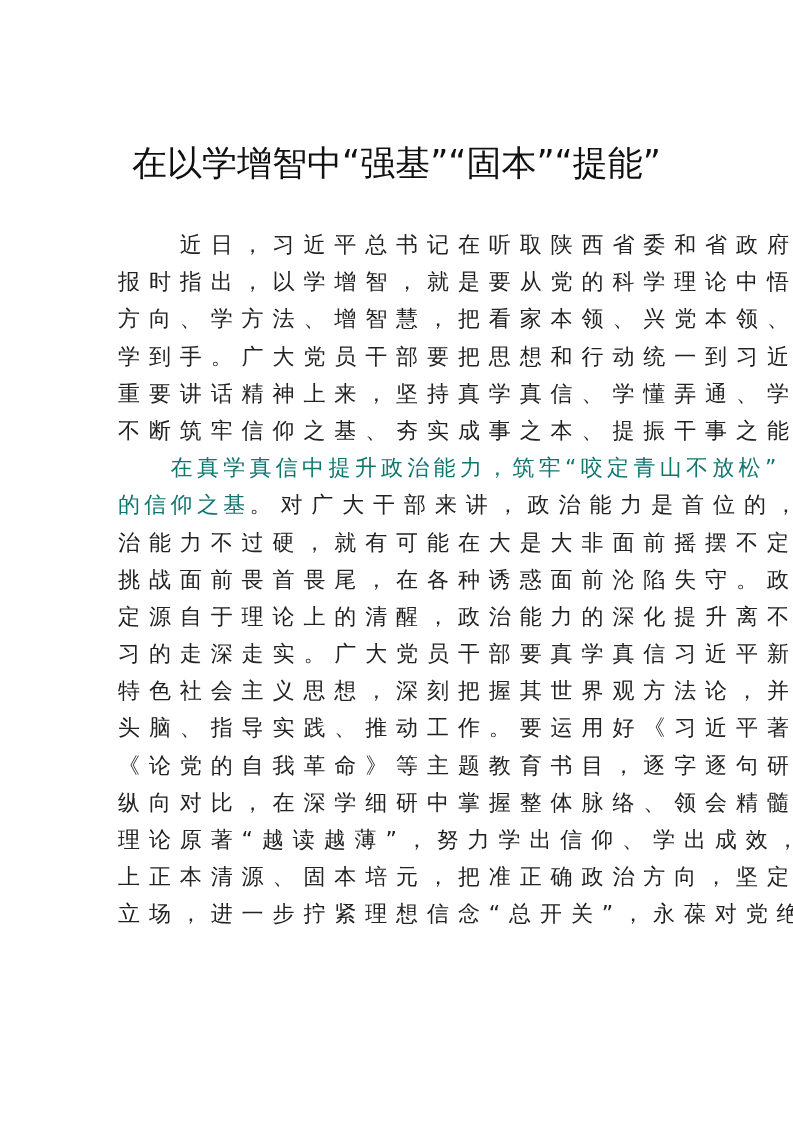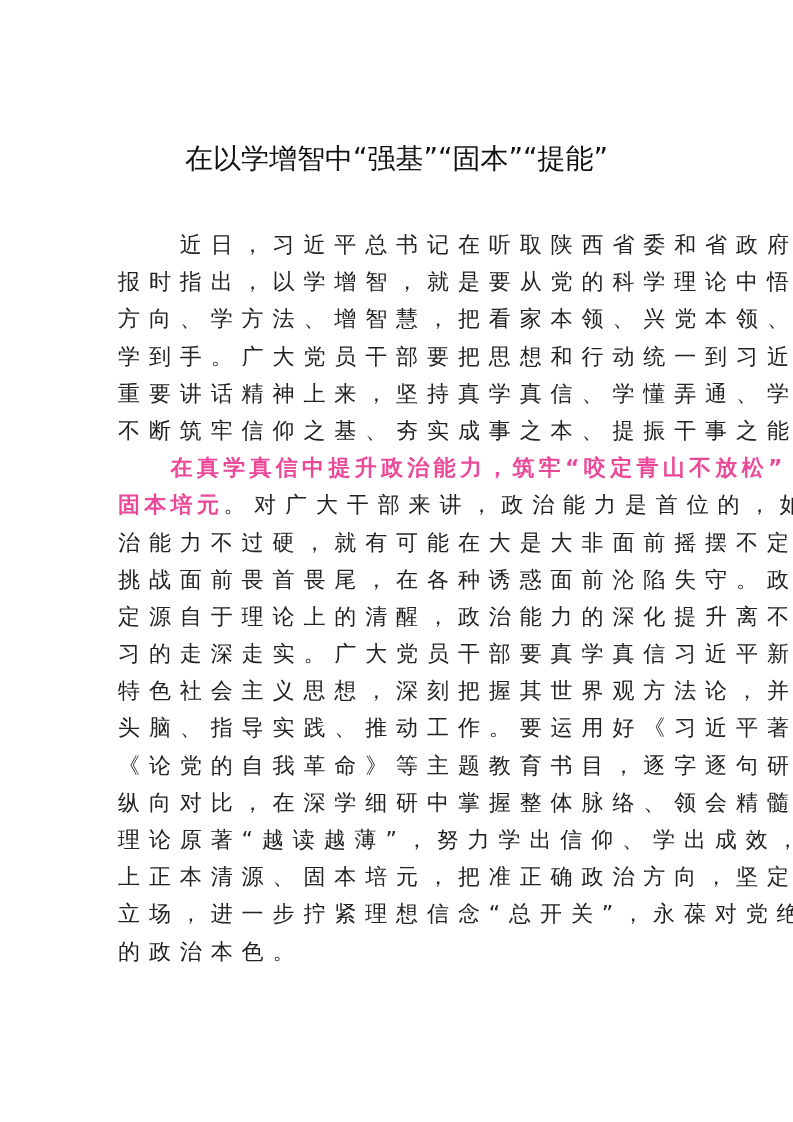--- a/index.html
+++ b/index.html
@@ -1,52 +1,51 @@
 <!DOCTYPE html>
 <html><head>
 <meta charset="utf-8">
 <style>
   html, body { margin:0; padding:0; background:#ffffff; }
   body { width:793px; height:1122px; position:relative; overflow:hidden;
          font-family: "DejaVu Sans", "Liberation Sans", sans-serif; color:#1a1a1a; }
   .page { position:absolute; left:0; top:0; width:793px; height:1122px; background:#fff; }
   .title { position:absolute; left:0; width:793px; top:140px; text-align:center;
-           font-size:28px; letter-spacing:0px; color:#111; font-weight:normal; }
+           font-size:35px; letter-spacing:0px; color:#111; font-weight:normal; }
   .body { position:absolute; left:118px; top:226px; width:560px; }
   .line { height:37.2px; line-height:37.2px; font-size:22px; white-space:nowrap;
           letter-spacing:8.9px; color:#222; overflow:visible; }
-  .bold { font-weight:bold; color:#ec4899; letter-spacing:4.3px; }
+  .bold { font-weight:normal; color:#0f766e; letter-spacing:4.3px; }
   .norm { font-weight:normal; }
 </style>
 </head>
 <body>
 
 <div class="page">
   <div class="title">在以学增智中“强基”“固本”“提能”</div>
 
   <div class="body">
     <div>
       <div class="line">　　近日，习近平总书记在听取陕西省委和省政府的工作汇</div>
       <div class="line">报时指出，以学增智，就是要从党的科学理论中悟规律、明</div>
       <div class="line">方向、学方法、增智慧，把看家本领、兴党本领、强国本领</div>
       <div class="line">学到手。广大党员干部要把思想和行动统一到习近平总书记</div>
       <div class="line">重要讲话精神上来，坚持真学真信、学懂弄通、学以致用，</div>
       <div class="line">不断筑牢信仰之基、夯实成事之本、提振干事之能，在强国</div>
     </div>
 
     <div>
       <div class="line bold">　　在真学真信中提升政治能力，筑牢“咬定青山不放松”</div>
-      <div class="line"><span class="bold" style="letter-spacing:4.3px">固本培元</span><span class="norm">。对广大干部来讲，政治能力是首位的，如果政</span></div>
+      <div class="line"><span class="bold" style="letter-spacing:4.3px">的信仰之基</span><span class="norm">。对广大干部来讲，政治能力是首位的，如果政</span></div>
       <div class="line">治能力不过硬，就有可能在大是大非面前摇摆不定，在风险</div>
       <div class="line">挑战面前畏首畏尾，在各种诱惑面前沦陷失守。政治上的坚</div>
       <div class="line">定源自于理论上的清醒，政治能力的深化提升离不开理论学</div>
       <div class="line">习的走深走实。广大党员干部要真学真信习近平新时代中国</div>
       <div class="line">特色社会主义思想，深刻把握其世界观方法论，并用以武装</div>
       <div class="line">头脑、指导实践、推动工作。要运用好《习近平著作选读》</div>
       <div class="line">《论党的自我革命》等主题教育书目，逐字逐句研读、横向</div>
       <div class="line">纵向对比，在深学细研中掌握整体脉络、领会精髓要义，把</div>
       <div class="line">理论原著“越读越薄”，努力学出信仰、学出成效，在思想</div>
       <div class="line">上正本清源、固本培元，把准正确政治方向，坚定站稳政治</div>
       <div class="line">立场，进一步拧紧理想信念“总开关”，永葆对党绝对忠诚</div>
-      <div class="line">的政治本色。</div>
     </div>
   </div>
 </div>
 
 </body></html>

